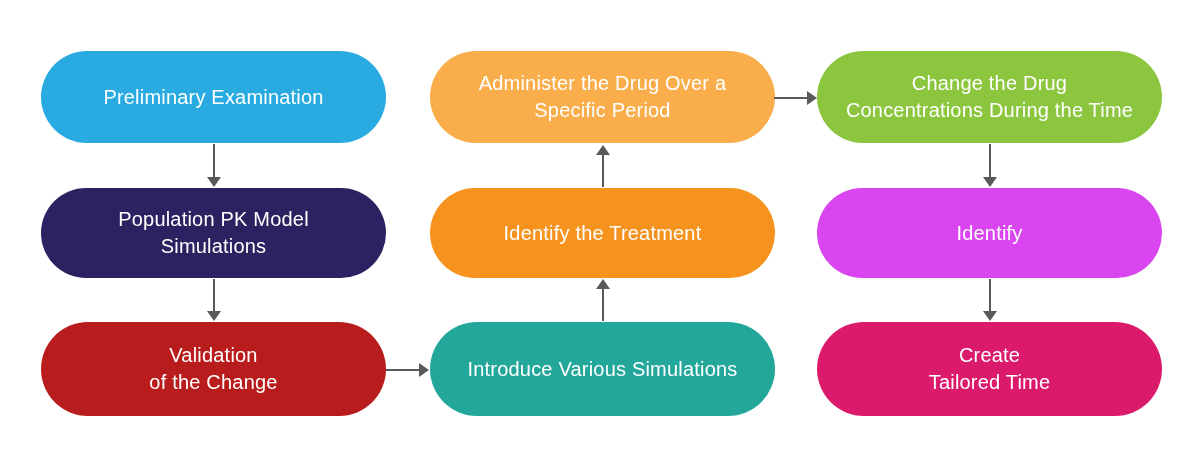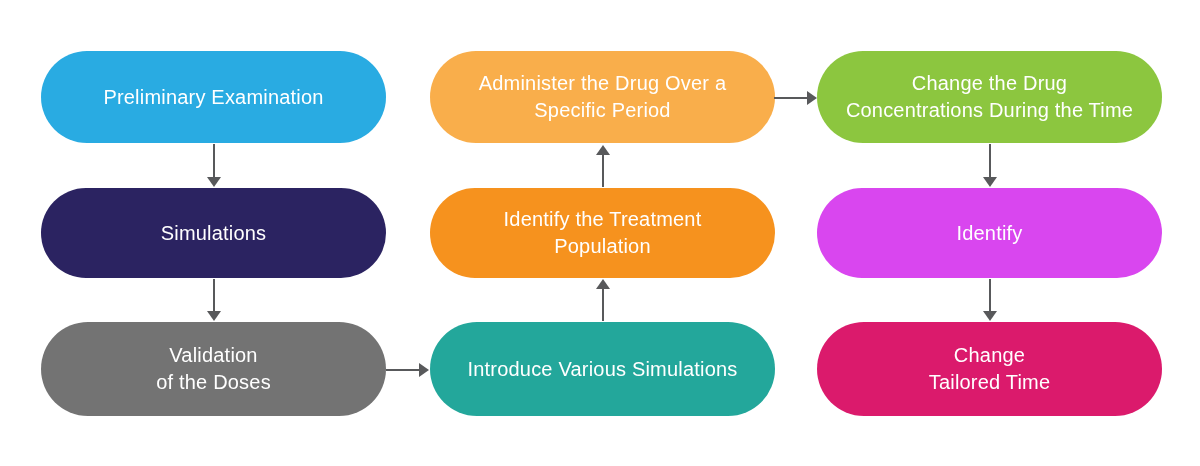--- a/index.html
+++ b/index.html
@@ -66,53 +66,53 @@
 </head>
 <body>
 
 <div class="canvas">
 
   <div class="node n1" style="background-color: rgb(41, 171, 226);">
     <span class="line">Preliminary Examination</span>
   </div>
 
   <div class="node n2" style="background-color: rgb(43, 35, 97);">
+    <span class="line">Population PK Model</span>
     <span class="line">Simulations</span>
   </div>
 
-  <div class="node n3" style="background-color: #737373;">
+  <div class="node n3" style="background-color: #b91c1c;">
     <span class="line">Validation</span>
-    <span class="line">of the Doses</span>
+    <span class="line">of the Change</span>
   </div>
 
   <div class="node n4" style="background-color: rgb(35, 167, 155);">
     <span class="line">Introduce Various Simulations</span>
   </div>
 
   <div class="node n5" style="background-color: rgb(246, 146, 30);">
     <span class="line">Identify the Treatment</span>
-    <span class="line">Population</span>
   </div>
 
   <div class="node n6" style="background-color: rgb(249, 174, 75);">
     <span class="line">Administer the Drug Over a</span>
     <span class="line">Specific Period</span>
   </div>
 
   <div class="node n7" style="background-color: rgb(140, 198, 63);">
     <span class="line">Change the Drug</span>
     <span class="line">Concentrations During the Time</span>
   </div>
 
   <div class="node n8" style="background-color: #d946ef;">
     <span class="line">Identify</span>
   </div>
 
   <div class="node n9" style="background-color: rgb(219, 26, 108);">
-    <span class="line">Change</span>
+    <span class="line">Create</span>
     <span class="line">Tailored Time</span>
   </div>
 
   <div class="arrow dir-down a1">
     <span class="shaft"></span>
     <span class="head"></span>
   </div>
   <div class="arrow dir-down a2">
     <span class="shaft"></span>
     <span class="head"></span>

